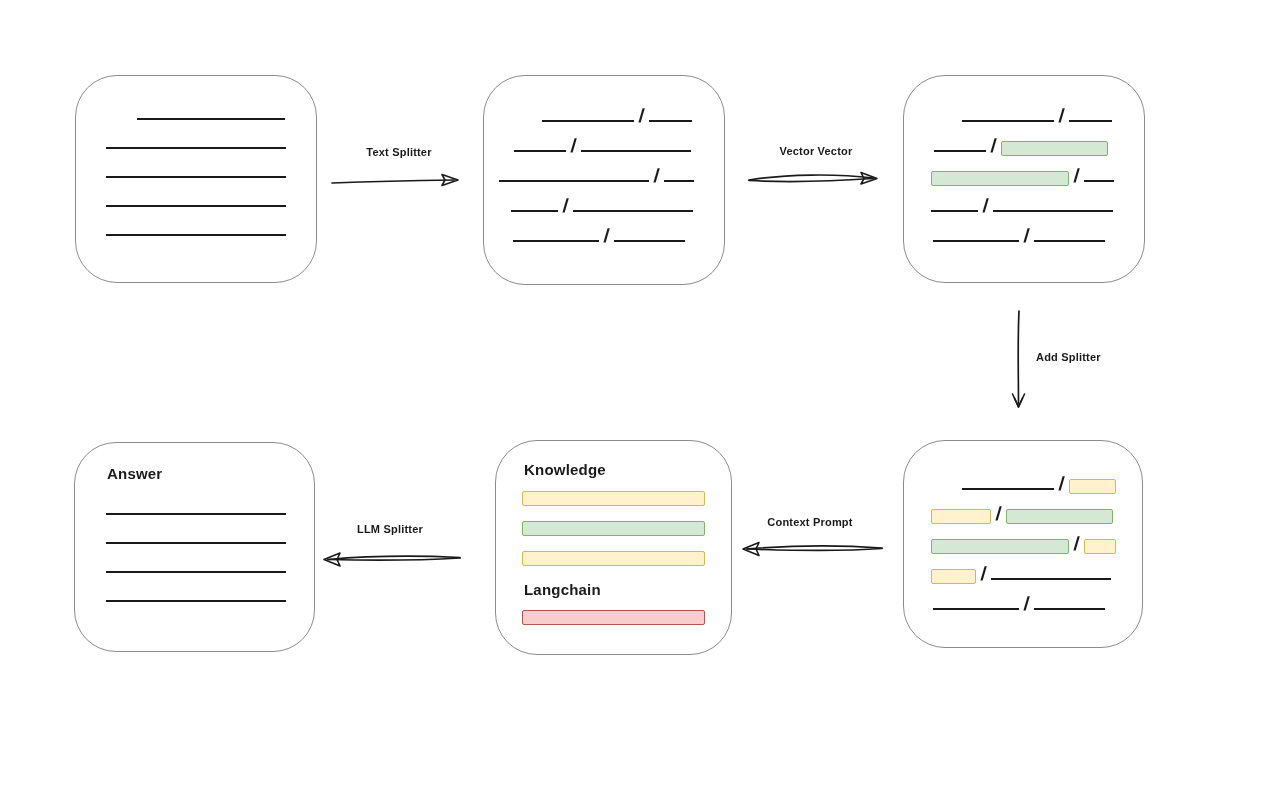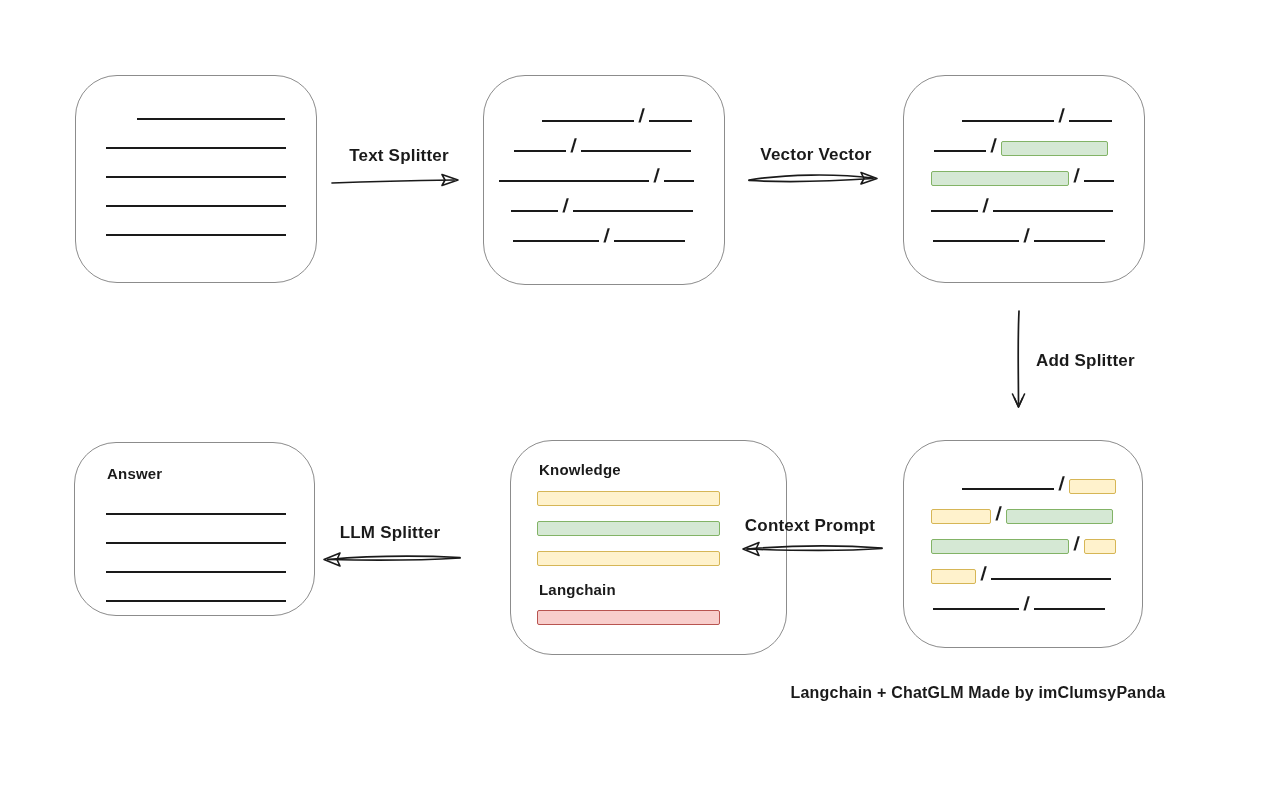--- a/index.html
+++ b/index.html
@@ -33,21 +33,21 @@
   .seg-red{background:var(--red-fill);border-color:var(--red-border);}
   .slash{font-size:19px;line-height:15px;margin:0 5px -1px 5px;font-weight:600;transform:skewX(-6deg);}
 
   
   .prompt-rows .chunk-row{align-items:flex-start;}
   .prompt-rows .seg-bar{margin-bottom:0;}
 
   .node-label{font-size:15px;font-weight:600;letter-spacing:.2px;}
 
   .arrow-label{
-    position:absolute;font-size:17px;font-weight:600;letter-spacing:.2px;
+    position:absolute;font-size:11px;font-weight:600;letter-spacing:.2px;
     text-align:center;white-space:nowrap;
   }
   .arrow-svg{position:absolute;overflow:visible;}
   .arrow-svg path{fill:none;stroke:var(--ink);stroke-width:1.7;stroke-linecap:round;stroke-linejoin:round;}
   .arrow-svg path.head{stroke-width:1.6;}
 
   .caption{
     position:absolute;left:758px;top:684px;width:440px;
     font-size:16px;font-weight:600;text-align:center;letter-spacing:.2px;white-space:nowrap;
   }
@@ -150,42 +150,42 @@
           <div class="seg seg-line" style="width: 120px;"></div>
         </div>
         <div class="chunk-row" style="margin-left: 29px;">
           <div class="seg seg-line" style="width: 86px;"></div>
           <span class="slash">/</span>
           <div class="seg seg-line" style="width: 71px;"></div>
         </div>
       </div>
   </div>
 
-  <div class="node" style="left:510px;top:440px;width:277px;height:215px;">
+  <div class="node" style="left:495px;top:440px;width:237px;height:215px;">
     <div class="node-label" style="margin:20px 0 0 28px;">Knowledge</div>
     <div class="prompt-rows" style="margin-top:13px;">
         <div class="chunk-row" style="margin-left: 26px;">
           <div class="seg seg-bar seg-yellow" style="width: 183px;"></div>
         </div>
         <div class="chunk-row" style="margin-left: 26px;">
           <div class="seg seg-bar seg-green" style="width: 183px;"></div>
         </div>
         <div class="chunk-row" style="margin-left: 26px;">
           <div class="seg seg-bar seg-yellow" style="width: 183px;"></div>
         </div>
       </div>
     <div class="node-label" style="margin:0 0 0 28px;">Langchain</div>
     <div class="prompt-rows" style="margin-top:12px;">
         <div class="chunk-row" style="margin-left: 26px;">
           <div class="seg seg-bar seg-red" style="width: 183px;"></div>
         </div>
       </div>
   </div>
 
-  <div class="node" style="left:74px;top:442px;width:241px;height:174px;">
+  <div class="node" style="left:74px;top:442px;width:241px;height:210px;">
     <div class="node-label" style="margin:22px 0 0 32px;">Answer</div>
     <div style="margin-top:4px;">
         <div class="text-line" style="margin-left: 31px; width: 180px;"></div>
         <div class="text-line" style="margin-left: 31px; width: 180px;"></div>
         <div class="text-line" style="margin-left: 31px; width: 180px;"></div>
         <div class="text-line" style="margin-left: 31px; width: 180px;"></div>
       </div>
   </div>
 
   <div class="arrow-label" style="left:330px;top:146px;width:138px;">Text Splitter</div>
@@ -215,15 +215,14 @@
     <path class="head" d="M 24 6.5 L 8 13 L 24 19.5 L 21 13 Z"></path>
   </svg>
 
   <div class="arrow-label" style="left:322px;top:523px;width:136px;">LLM Splitter</div>
   <svg class="arrow-svg" style="left:318px;top:546px;" width="145" height="28" viewBox="0 0 145 28">
     <path d="M 142 11.5 C 100 9.5, 50 10, 10 13.5"></path>
     <path d="M 142 12 C 100 14.5, 50 14.5, 10 13.5"></path>
     <path class="head" d="M 22 7 L 6 13.5 L 22 20 L 19 13.5 Z"></path>
   </svg>
 
-  <div class="caption">Langchain + ChatGLM Made by imClumsyPanda</div>
 
 </div>
 
 </body></html>

